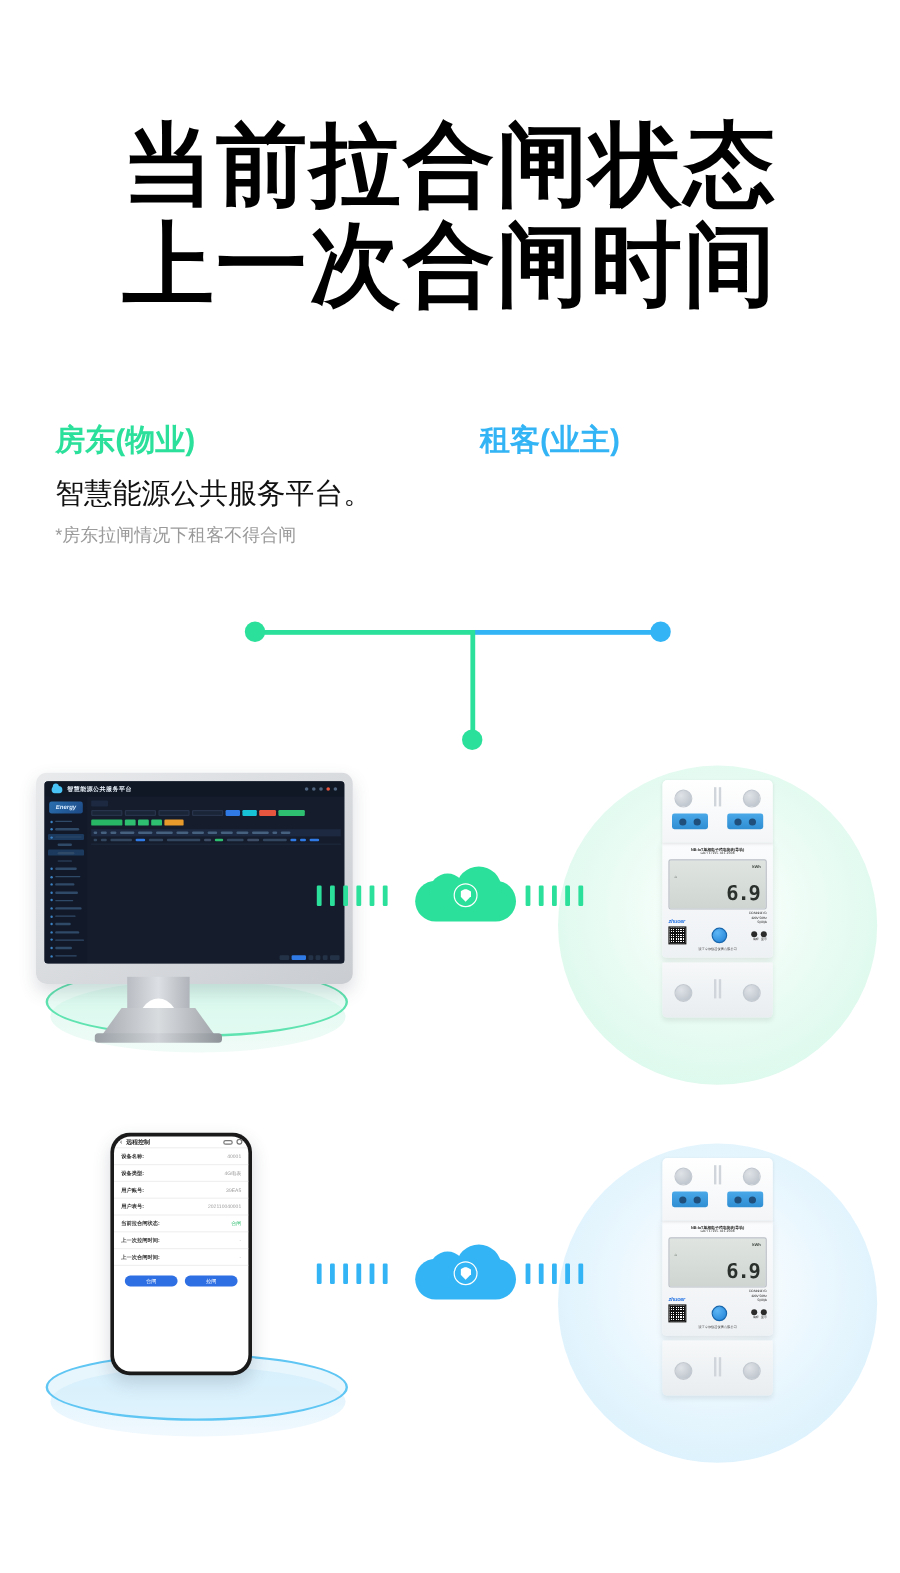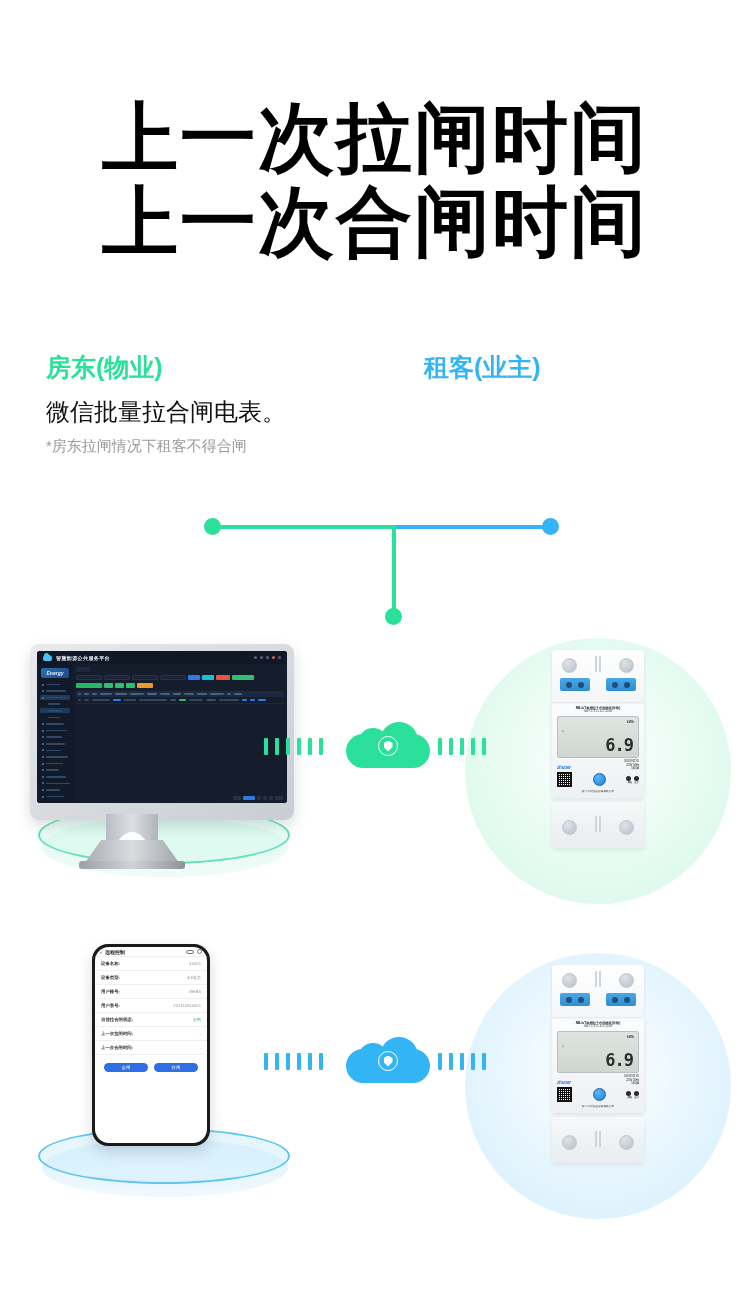--- a/index.html
+++ b/index.html
@@ -13,21 +13,21 @@
   .headline { position:absolute; top:96px; left:0; width:750px; text-align:center; }
   .headline .l1, .headline .l2 {
     font-size:76px; font-weight:bold; color:#000; letter-spacing:2px;
     line-height:84px; white-space:nowrap;
   }
 
   
   .cols { position:absolute; top:350px; left:0; width:750px; }
   .col { position:absolute; top:0; text-align:left; }
   .col-left  { left:46px;  width:345px; }
-  .col-right { left:424px; width:310px; }
+  .col-right { left:400px; width:310px; }
   .col h3 { font-size:25px; font-weight:bold; line-height:34px; }
   .col-left h3  { color:#2BE09A; }
   .col-right h3 { color:#33B5F5; }
   .col .body { margin-top:12px; font-size:24px; color:#111; line-height:31px; font-weight:500; }
   .col .note { margin-top:10px; font-size:15px; color:#9a9a9a; }
   .conn-h-green { position:absolute; left:212px; top:525px; width:182px; height:4px; background:#2BE09A; }
   .conn-h-blue  { position:absolute; left:394px; top:525px; width:156px; height:4px; background:#33B5F5; }
   .conn-v       { position:absolute; left:392px; top:525px; width:4px; height:90px; background:#2BE09A; }
   .dot { position:absolute; width:17px; height:17px; border-radius:50%; }
   .dot-l { left:204px; top:518px; background:#2BE09A; }
@@ -194,29 +194,29 @@
   .ticks.left  { left:6px; }
   .ticks.right { left:180px; }
   .ticks b { display:block; width:4px; height:17px; border-radius:1px; }
   .g .ticks b { background:#2BE09A; }
   .b .ticks b { background:#33B5F5; }
 </style>
 </head>
 <body>
 
 <div class="headline">
-  <div class="l1">上一次拉闸时间</div>
+  <div class="l1">当前拉合闸状态</div>
   <div class="l2">上一次合闸时间</div>
 </div>
 
 <div class="cols">
   <div class="col col-left">
     <h3>房东(物业)</h3>
     <div class="body">
-      <div>微信批量拉合闸电表。</div>
+      <div>智慧能源公共服务平台。</div>
     </div>
     <div class="note">*房东拉闸情况下租客不得合闸</div>
   </div>
   <div class="col col-right">
     <h3>租客(业主)</h3>
     <div class="body">
     </div>
   </div>
 </div>
 

